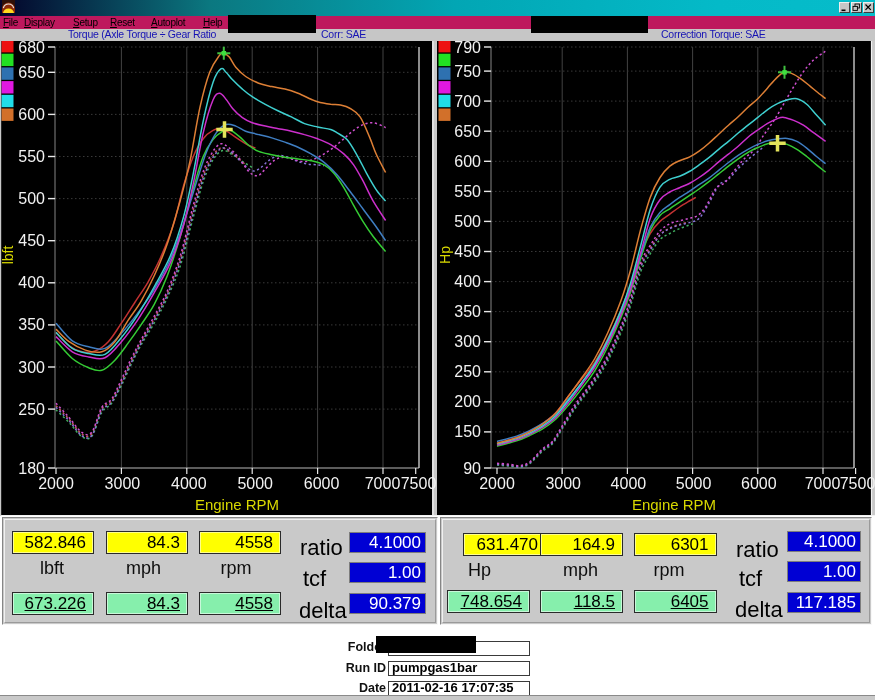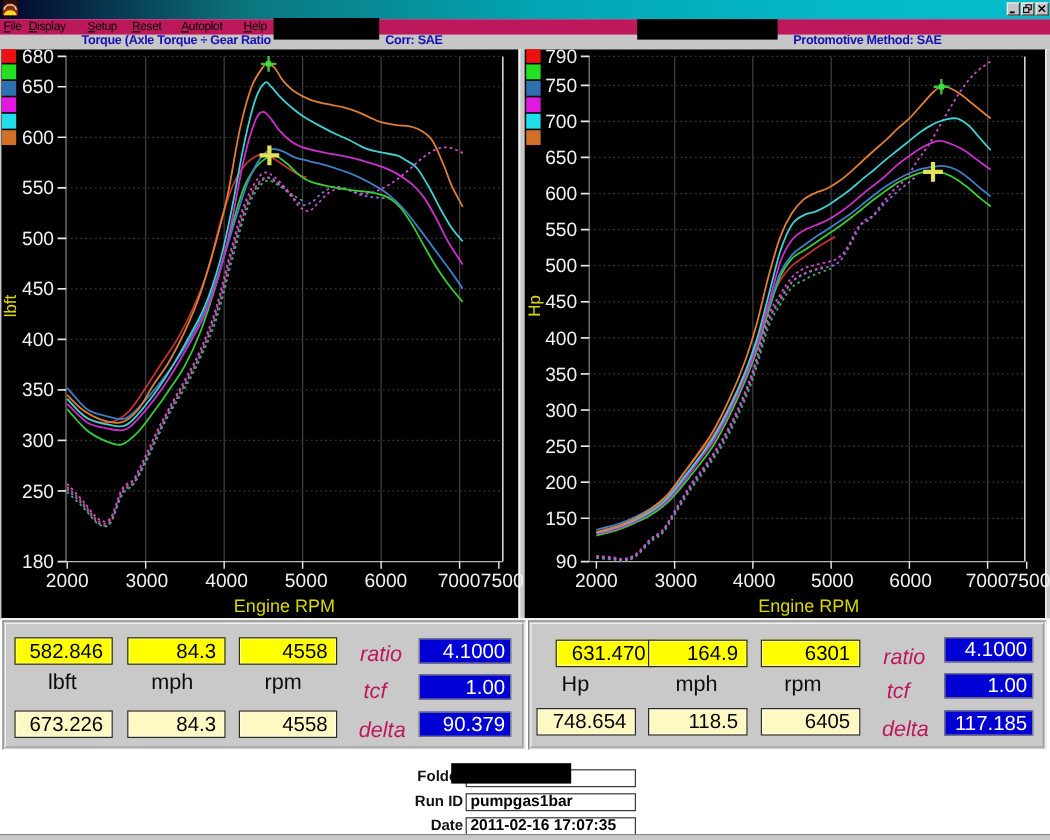--- a/index.html
+++ b/index.html
@@ -9,35 +9,35 @@
 #title .txt{position:absolute;left:20px;top:1px;color:#fff;font-size:12px;font-weight:bold;letter-spacing:-0.2px;}
 .tbtn{position:absolute;top:2px;width:11px;height:11px;background:#c6c6c6;
  border-top:1px solid #efefef;border-left:1px solid #efefef;border-right:1px solid #3c3c3c;border-bottom:1px solid #3c3c3c;
  font-size:9px;line-height:9px;text-align:center;color:#000;box-sizing:border-box;}
 
 #menubar{position:absolute;left:0;top:16px;width:875px;height:13px;background:#be185d;font-size:10px;color:#000;}
 #menubar span{position:absolute;top:1px;letter-spacing:-0.3px;}
 #menubar u{text-decoration:underline;}
 
 #hdr{position:absolute;left:0;top:29px;width:875px;height:12px;background:#c6c6c6;}
-#hdr div{position:absolute;top:-1px;font-size:10.5px;font-weight:bold;color:#1512b4;letter-spacing:-0.25px;white-space:pre;text-align:right;}
+#hdr div{position:absolute;top:-1px;font-size:10.5px;font-weight:normal;color:#1512b4;letter-spacing:-0.25px;white-space:pre;text-align:right;}
 
 .redact{position:absolute;background:#000;}
 
 #charts{position:absolute;left:0;top:41px;width:875px;height:475px;}
 
 .panel{position:absolute;top:517px;height:108px;background:#c9c9c9;
  border-top:1px solid #868686;border-left:1px solid #868686;border-right:1px solid #f8f8f8;border-bottom:1px solid #f8f8f8;box-sizing:border-box;}
 .panel .inner{position:absolute;left:1px;top:1px;right:1px;bottom:1px;
  border-top:1px solid #f0f0f0;border-left:1px solid #f0f0f0;border-right:1px solid #9a9a9a;border-bottom:1px solid #9a9a9a;}
 .vbox{position:absolute;height:20px;border:1px solid #2a2a2a;font-size:17px;text-align:right;padding:1px 7px 0 0;color:#000;box-shadow:inset 0 0 0 1px rgba(255,255,255,.55);}
 .ybox{background:#ffff00;}
-.gbox{background:#fef9c3;}
+.gbox{background:#86efac;text-decoration:underline;}
 .plab{position:absolute;font-size:18px;color:#0d0d0d;text-align:center;width:81px;}
-.blab{position:absolute;font-size:18px;color:#be185d;font-style:italic;}
+.blab{position:absolute;font-size:22px;color:#000000;}
 .bbox{position:absolute;width:75px;height:19px;background:#0000d4;border:1px solid #7d7d7d;color:#fff;font-size:17px;text-align:right;padding:0 4px 0 0;}
 
 .flab{position:absolute;font-size:12.5px;font-weight:bold;color:#111;width:80px;text-align:right;left:306px;line-height:13px;}
 .ffield{position:absolute;left:388px;width:137px;height:12px;border:1px solid #3a3a3a;background:#fff;font-size:13px;font-weight:bold;padding:0 0 1px 3px;line-height:12px;white-space:nowrap;}
 #botstrip{position:absolute;left:0;top:695px;width:875px;height:5px;background:#c9c9c9;border-top:1px solid #8a8a8a;box-sizing:border-box;}
 </style></head><body>
 <div id="win">
 
 <div id="title">
  <svg style="position:absolute;left:2px;top:0px" width="13" height="13" viewBox="0 0 13 13">
@@ -63,21 +63,21 @@
  <span style="left:24px"><u>D</u>isplay</span>
  <span style="left:73px"><u>S</u>etup</span>
  <span style="left:110px"><u>R</u>eset</span>
  <span style="left:151px"><u>A</u>utoplot</span>
  <span style="left:203px"><u>H</u>elp</span>
 </div>
 
 <div id="hdr">
  <div style="left:68px">Torque (Axle Torque ÷ Gear Ratio</div>
  <div style="left:321px">Corr: SAE</div>
- <div style="left:661px">Protomotive Method: SAE</div>
+ <div style="left:661px">Correction Torque: SAE</div>
 </div>
 
 <svg id="charts" viewBox="0 41 875 475" width="875" height="475">
 <rect x="0" y="41" width="432" height="475" fill="#000"></rect>
 <rect x="437" y="41" width="434" height="475" fill="#000"></rect>
 <rect x="432" y="41" width="5" height="475" fill="#c9c9c9"></rect>
 <line x1="433" y1="41" x2="433" y2="516" stroke="#f2f2f2" stroke-width="1.2"></line>
 <rect x="871" y="41" width="4" height="475" fill="#c9c9c9"></rect>
 <line x1="871.5" y1="41" x2="871.5" y2="516" stroke="#f2f2f2" stroke-width="1.2"></line>
 <line x1="0" y1="515.6" x2="875" y2="515.6" stroke="#f2f2f2" stroke-width="1.2"></line>

